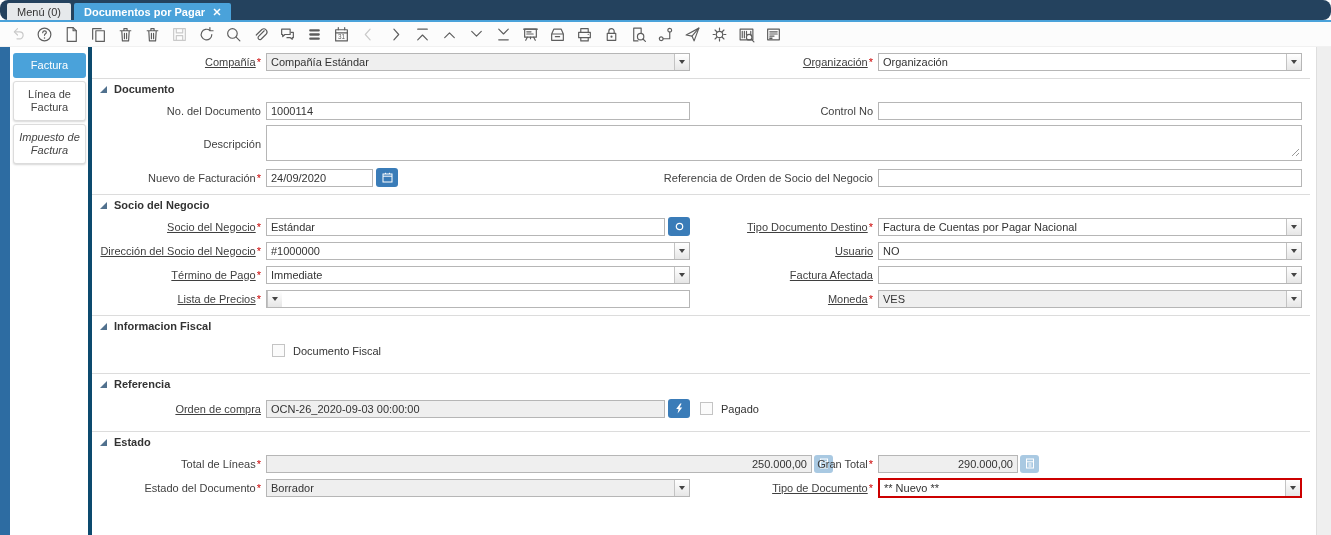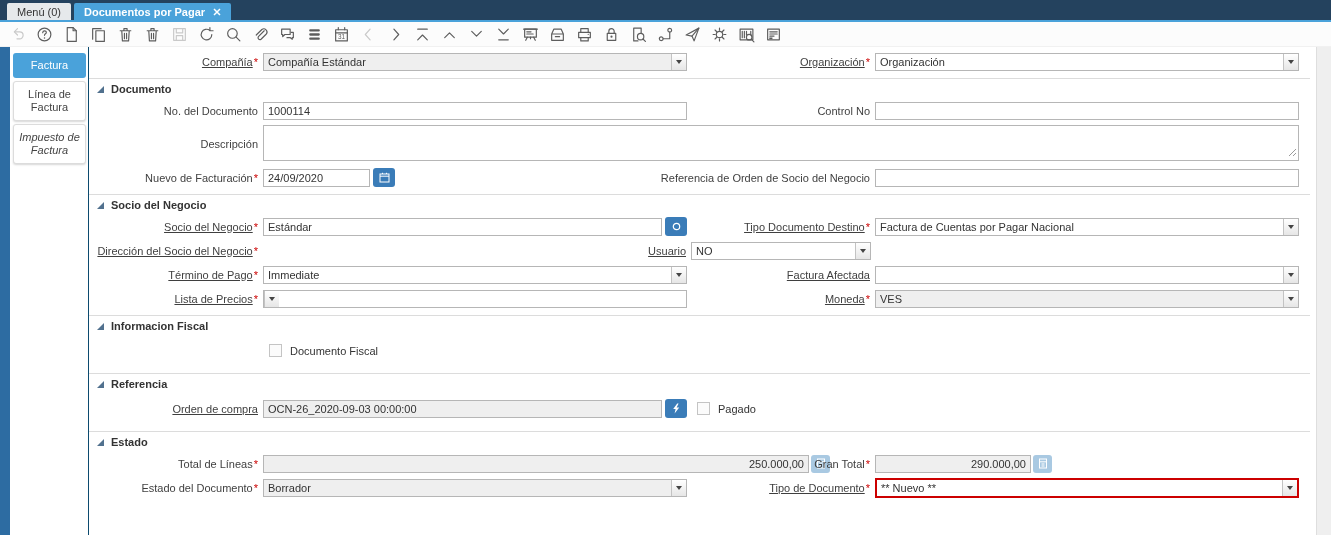--- a/index.html
+++ b/index.html
@@ -2,60 +2,60 @@
 <html><head>
 <meta charset="utf-8">
 <style>
   * { box-sizing: border-box; }
   html,body { margin:0; padding:0; }
   body {
     width:1331px; height:535px; overflow:hidden;
     font-family:"Liberation Sans", sans-serif; font-size:11px; color:#333; background:#fff;
   }
   
-  .topbar { height:20px; background:#24425e; display:flex; align-items:flex-end; padding-left:7px; }
+  .topbar { height:20px; background:#24425e; display:flex; align-items:flex-end; padding-left:7px;border-radius:8px; }
   .wtab { height:17px; display:flex; align-items:center; padding:0 10px; border-radius:2px 2px 0 0; cursor:default; }
   .wtab-menu { background:#e6e9eb; color:#333; margin-right:3px; }
   .wtab-active { background:#4aa2da; color:#fff; font-weight:bold; gap:8px; }
   .accentline { height:2px; background:#4aa2da; }
   
   .toolbar { height:25px; display:flex; align-items:center; gap:9px; padding-left:8px; background:#fcfcfc; border-bottom:1px solid #f1f1f1; }
   .tbtn { width:18px; height:18px; display:flex; align-items:center; justify-content:center; color:#5d5d5d; }
   .tbtn.disabled { color:#c9c9c9; }
   .tbtn svg { display:block; }
   
   .main { display:flex; height:488px; }
   .leftbar { width:10px; background:#2d6ca2; flex:none; }
   .sidebar { width:78px; flex:none; background:#fff; padding-top:6px; }
   .stab { margin:0 2px 3px 3px; border-radius:3px; text-align:center; padding:6px 2px; line-height:13px; color:#444; cursor:default; }
   .stab-active { background:#4aa2da; color:#fff; }
   .stab-card { border:1px solid #dcdcdc; box-shadow:0 1px 2px rgba(0,0,0,.16); background:#fff; }
   .stab-italic { font-style:italic; }
-  .formarea { flex:1; border-left:1px solid #0c4a6e; padding:5px 21px 0 0; position:relative; background:#fff; }
+  .formarea { flex:1; border-left:4px solid #0c4a6e; padding:5px 21px 0 0; position:relative; background:#fff; }
   .scrollstrip { position:absolute; right:0; top:0; bottom:0; width:15px; background:#efefef; border-left:1px solid #dedede; }
   
   .row { display:grid; grid-template-columns:170px 424px 180px 424px; column-gap:4px; align-items:center; margin-bottom:5px; min-height:19px; }
   .row-pad { margin:9px 0 13px 0; }
   .lbl { display:flex; justify-content:flex-end; align-items:center; white-space:nowrap; color:#3f3f3f; padding-right:1px; }
   .lbl span { flex:none; }
   .lbl.link .lt { text-decoration:underline; }
   .req { color:#cc0000; margin-left:1px; }
   .fld { display:flex; align-items:center; min-width:0; }
   .tinp { flex:1; height:18px; border:1px solid #b6b6b6; background:#fff; padding:1px 4px; display:flex; align-items:center; overflow:hidden; white-space:nowrap; }
   .ro { background:#efefef !important; }
   .combo { flex:1; height:18px; border:1px solid #b6b6b6; background:#fff; display:flex; min-width:0; }
   .combo .cval { flex:1; padding:0 4px; display:flex; align-items:center; overflow:hidden; white-space:nowrap; min-width:0; }
   .combo .cbtn { width:15px; flex:none; border-left:1px solid #c3c3c3; background:linear-gradient(#ffffff,#e6e6e6); display:flex; align-items:center; justify-content:center; }
   .arr { width:0; height:0; border-left:3px solid transparent; border-right:3px solid transparent; border-top:4px solid #444; }
   .combo.hl { border:2px solid #cc0000; height:20px; }
   .abtn { width:22px; height:19px; margin-left:3px; border-radius:3px; background:#3a7cb8; display:flex; align-items:center; justify-content:center; color:#fff; flex:none; }
   .calcbtn { width:19px; height:18px; margin-left:2px; border-radius:3px; background:#a9c9e2; display:flex; align-items:center; justify-content:center; color:#fff; flex:none; }
   .dateinp { width:107px; flex:none; }
   .money { justify-content:flex-end; flex:none; }
-  .w546 { width:546px; } .w136 { width:156px; }
+  .w546 { width:546px; } .w136 { width:140px; }
   .sect { border-top:1px solid #dcdcdc; margin:7px 0 6px 0; padding:4px 0 0 8px; display:flex; align-items:center; gap:7px; font-weight:bold; color:#333; }
   .tri { width:0; height:0; border-left:7px solid transparent; border-bottom:7px solid #51718e; flex:none; }
   .chk { width:13px; height:13px; border:1px solid #c4c4c4; background:#fbfbfb; margin:0 8px 0 6px; flex:none; }
   .txtarea { grid-column:2/5; position:relative; height:36px; border:1px solid #b6b6b6; background:#fff; align-self:start; }
   .rsz { position:absolute; right:1px; bottom:1px; }
 </style>
 </head>
 <body>
 
 <div class="topbar">
@@ -380,20 +380,28 @@
             </div>
         </div>
       </div>
     </div>
 
     <div class="row">
       <div class="lbl link">
           <span class="lt">Dirección del Socio del Negocio</span>
           <span class="req">*</span>
         </div>
+      <div class="fld">
+        <div class="combo">
+          <div class="cval">#1000000</div>
+          <div class="cbtn">
+              <i class="arr"></i>
+            </div>
+        </div>
+      </div>
       <div class="lbl link">
           <span class="lt">Usuario</span>
         </div>
       <div class="fld">
         <div class="combo">
           <div class="cval">NO</div>
           <div class="cbtn">
               <i class="arr"></i>
             </div>
         </div>

